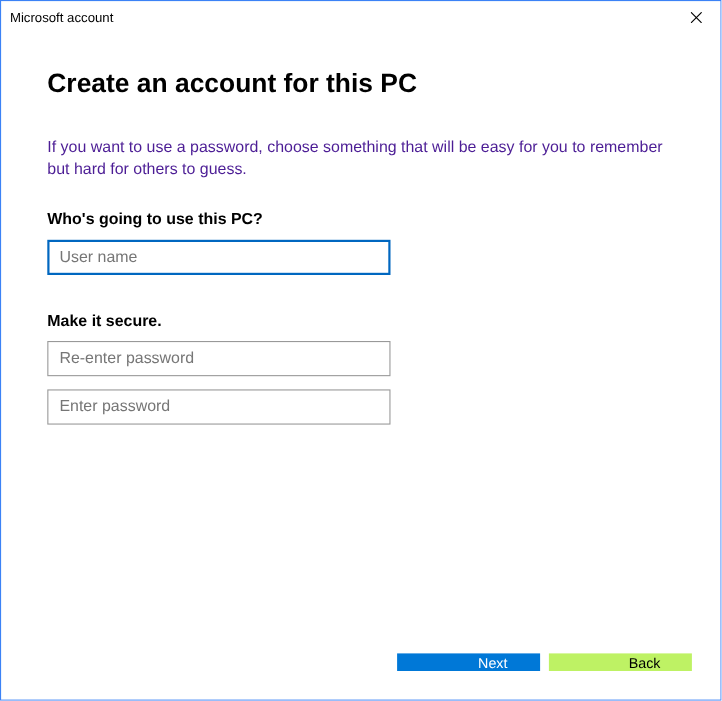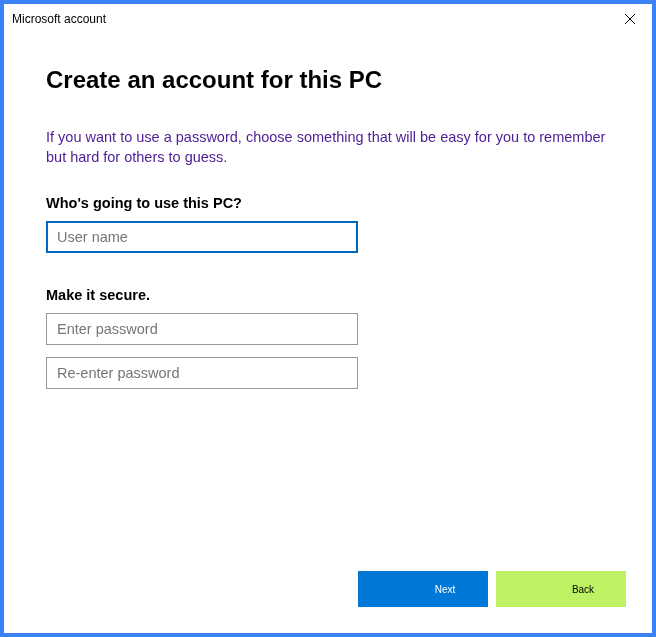--- a/index.html
+++ b/index.html
@@ -12,21 +12,21 @@
       font-size: 13px;
       color: #000;
       background: #fff;
       width: 656px;
       height: 637px;
       overflow: hidden;
     }
     .window {
       width: 656px;
       height: 637px;
-      border: 4px solid #3b82f6;
+      border: 1px solid #3b82f6;
       display: flex;
       flex-direction: column;
       background: #fff;
     }
     .titlebar {
       height: 30px;
       display: flex;
       align-items: center;
       padding: 0 2px 0 8px;
       font-size: 12px;
@@ -97,22 +97,22 @@
       margin-top: 12px;
     }
     .footer {
       display: flex;
       justify-content: flex-end;
       gap: 8px;
       padding: 0 26px 26px 26px;
     }
     .btn {
       width: 130px;
-      height: 36px;
-      font-size: 10px;
+      height: 16px;
+      font-size: 13px;
       font-family: inherit;
       border: none;
       cursor: pointer;
       display: flex;
       align-items: center;
       justify-content: center;
       padding-left: 44px;
     }
     .btn-primary {
       background: #0078d7;
@@ -141,22 +141,22 @@
     <h1 class="heading">Create an account for this PC</h1>
     <p class="subtext">If you want to use a password, choose something that will be easy for you to remember but hard for others to guess.</p>
 
     <div class="group1">
       <div class="section-label">Who's going to use this PC?</div>
       <input type="text" class="input focused" placeholder="User name" style="">
     </div>
 
     <div class="group2">
       <div class="section-label">Make it secure.</div>
+      <input type="password" class="input" placeholder="Re-enter password" style="">
       <input type="password" class="input" placeholder="Enter password" style="">
-      <input type="password" class="input" placeholder="Re-enter password" style="">
     </div>
   </div>
 
   <div class="footer">
     <button class="btn btn-primary">Next</button>
     <button class="btn btn-secondary">Back</button>
   </div>
 </div>
 
 </body></html>

